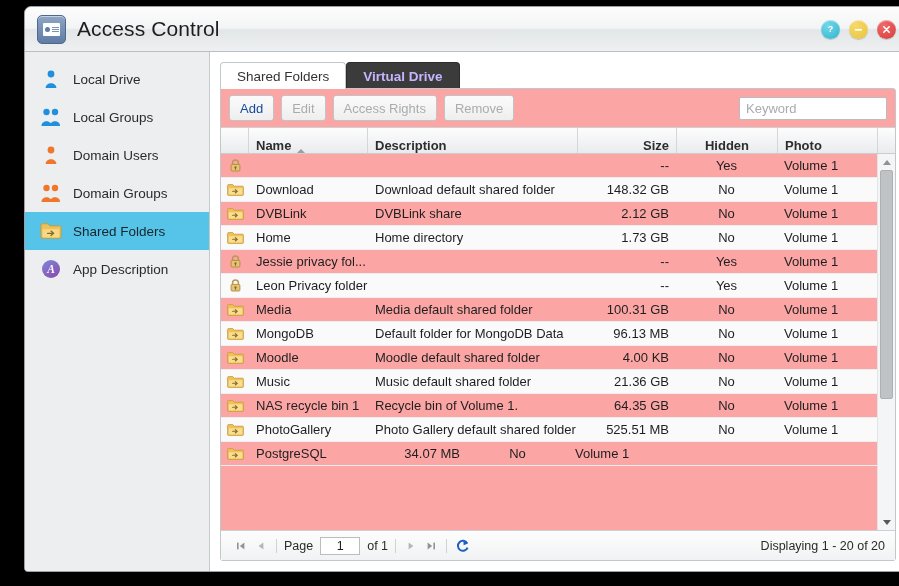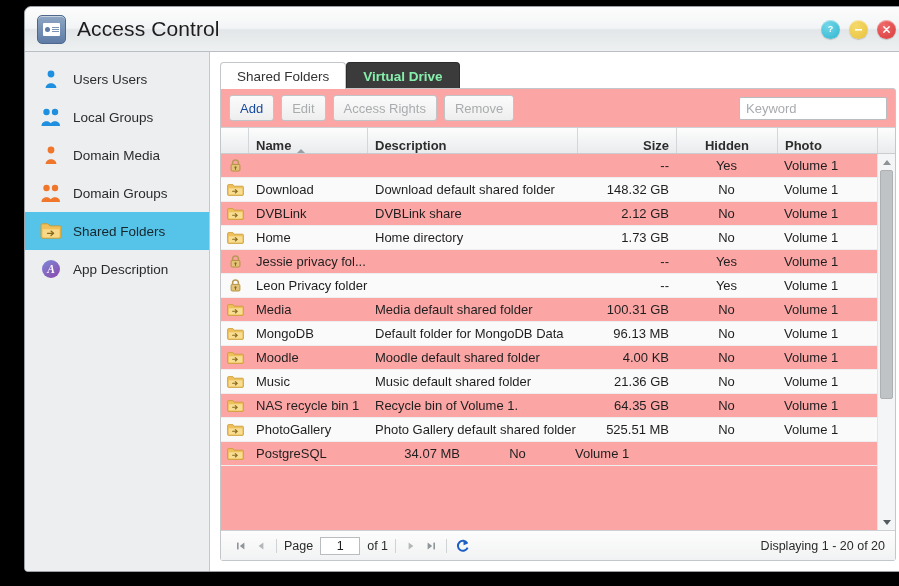--- a/index.html
+++ b/index.html
@@ -169,21 +169,21 @@
   .tab.active {
     background: #ffffff;
     border: 1px solid #c3c7ca;
     border-bottom: none;
     color: #333333;
     position: relative;
     z-index: 3;
   }
   .tab.hovered {
     background: #3b3b3b;
-    color: #86efac;
+    color: #c4b5fd;
     font-weight: bold;
     border: 1px solid #2c2c2c;
     border-bottom: none;
   }
 
   
   #panel {
     position: absolute;
     left: 10px;
     top: 36px;
@@ -416,21 +416,21 @@
 
     <div id="sidebar">
 
       <div class="side-item">
         <span class="s-icon">
           <svg width="14" height="19" viewBox="0 0 14 19">
             <circle cx="7" cy="4" r="3.4" fill="#1f8fe0"></circle>
             <path d="M1.6 18 C1.6 11.5 12.4 11.5 12.4 18 Z" fill="#1f8fe0"></path>
           </svg>
         </span>
-        <span class="side-label">Users Users</span>
+        <span class="side-label">Local Drive</span>
       </div>
 
       <div class="side-item">
         <span class="s-icon">
           <svg width="20" height="19" viewBox="0 0 20 19">
             <circle cx="5.5" cy="4" r="3.2" fill="#1f8fe0"></circle>
             <path d="M0.5 18 C0.5 11.8 10.5 11.8 10.5 18 Z" fill="#1f8fe0"></path>
             <circle cx="14" cy="4" r="3.2" fill="#1f8fe0"></circle>
             <path d="M9 18 C9 11.8 19 11.8 19 18 Z" fill="#1f8fe0"></path>
           </svg>
@@ -438,21 +438,21 @@
         <span class="side-label">Local Groups</span>
       </div>
 
       <div class="side-item">
         <span class="s-icon">
           <svg width="14" height="19" viewBox="0 0 14 19">
             <circle cx="7" cy="4" r="3.4" fill="#f0762c"></circle>
             <path d="M1.6 18 C1.6 11.5 12.4 11.5 12.4 18 Z" fill="#f0762c"></path>
           </svg>
         </span>
-        <span class="side-label">Domain Media</span>
+        <span class="side-label">Domain Users</span>
       </div>
 
       <div class="side-item">
         <span class="s-icon">
           <svg width="20" height="19" viewBox="0 0 20 19">
             <circle cx="5.5" cy="4" r="3.2" fill="#f0762c"></circle>
             <path d="M0.5 18 C0.5 11.8 10.5 11.8 10.5 18 Z" fill="#f0762c"></path>
             <circle cx="14" cy="4" r="3.2" fill="#f0762c"></circle>
             <path d="M9 18 C9 11.8 19 11.8 19 18 Z" fill="#f0762c"></path>
           </svg>

